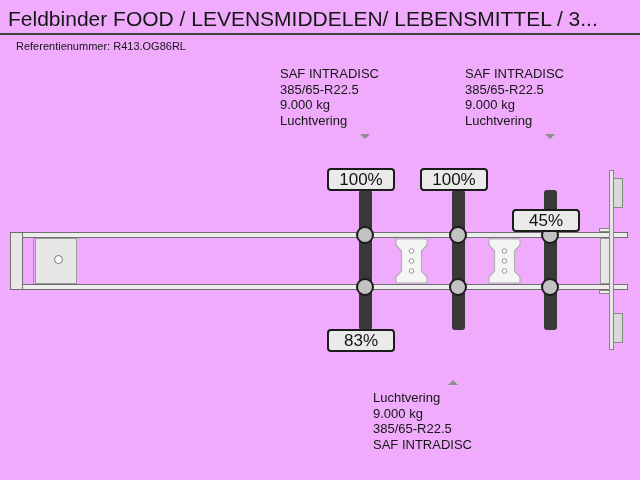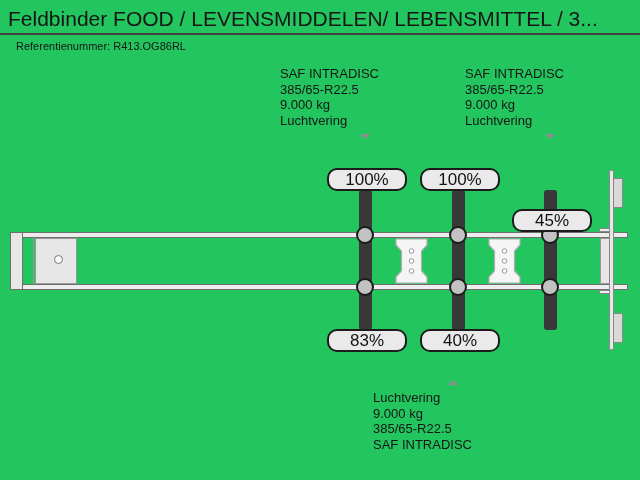--- a/index.html
+++ b/index.html
@@ -1,17 +1,17 @@
 <!DOCTYPE html>
 <html><head>
 <meta charset="utf-8">
 <style>
   html,body{margin:0;padding:0;background:#fff;}
   .screen{
-    position:relative;width:640px;height:480px;background:#22c55e;
+    position:relative;width:640px;height:480px;background:#f0abfc;
     font-family:"Liberation Sans",sans-serif;color:#111;overflow:hidden;
   }
   .abs{position:absolute;box-sizing:border-box;}
   .title{left:8px;top:7px;font-size:21px;letter-spacing:0;white-space:nowrap;color:#161616;}
   .title-rule{left:0;top:33px;width:640px;height:2px;background:#3f3f3f;}
   .ref{left:16px;top:40px;font-size:11px;color:#161616;}
 
   .ann{width:170px;text-align:left;font-size:13px;line-height:15.5px;color:#161616;}
   .ann-top1{left:280px;top:66px;}
   .ann-top2{left:465px;top:66px;}
@@ -37,21 +37,21 @@
   .rear-bumper{left:609px;top:170px;width:5px;height:180px;background:#e7e7e7;border:1px solid #888;}
   .taillight{left:613px;width:10px;height:30px;background:#d9d9d9;border:1px solid #888;}
   .tl-top{top:178px;} .tl-bottom{top:313px;}
 
   .tire{top:190px;width:13px;height:140px;background:#383838;border-radius:3px;}
   .tire-a1{left:359px;} .tire-a2{left:452px;} .tire-a3{left:544px;}
   .hub{width:18px;height:18px;border:2.5px solid #1c1c1c;border-radius:50%;background:#c2c2c2;}
   .hub-top{top:226px;} .hub-bottom{top:278px;}
   .hub-a1{left:356px;} .hub-a2{left:449px;} .hub-a3{left:541px;}
 
-  .pct{width:80px;height:23px;background:#eaeaea;border:2px solid #1c1c1c;border-radius:10px;
+  .pct{width:68px;height:23px;background:#eaeaea;border:2px solid #1c1c1c;border-radius:4px;
     display:flex;align-items:center;justify-content:center;font-size:17px;color:#131313;}
   .pct-top{top:168px;} .pct-bottom{top:329px;}
   .pct-a1{left:327px;} .pct-a2{left:420px;} .pct-a3{left:512px;margin-top:41px;}
 </style>
 </head>
 <body>
 
 <div class="screen">
 
   <div class="abs title">Feldbinder FOOD / LEVENSMIDDELEN/ LEBENSMITTEL / 3...</div>
@@ -109,21 +109,20 @@
   <div class="abs hub hub-top hub-a2"></div>
   <div class="abs hub hub-top hub-a3"></div>
   <div class="abs hub hub-bottom hub-a1"></div>
   <div class="abs hub hub-bottom hub-a2"></div>
   <div class="abs hub hub-bottom hub-a3"></div>
 
   <div class="abs pct pct-top pct-a1">100%</div>
   <div class="abs pct pct-top pct-a2">100%</div>
   <div class="abs pct pct-top pct-a3">45%</div>
   <div class="abs pct pct-bottom pct-a1">83%</div>
-  <div class="abs pct pct-bottom pct-a2">40%</div>
 
   <div class="abs ann ann-bottom">
     <div class="arr-up"></div>
     <div>Luchtvering</div>
     <div>9.000 kg</div>
     <div>385/65-R22.5</div>
     <div>SAF INTRADISC</div>
   </div>
 
 </div>

